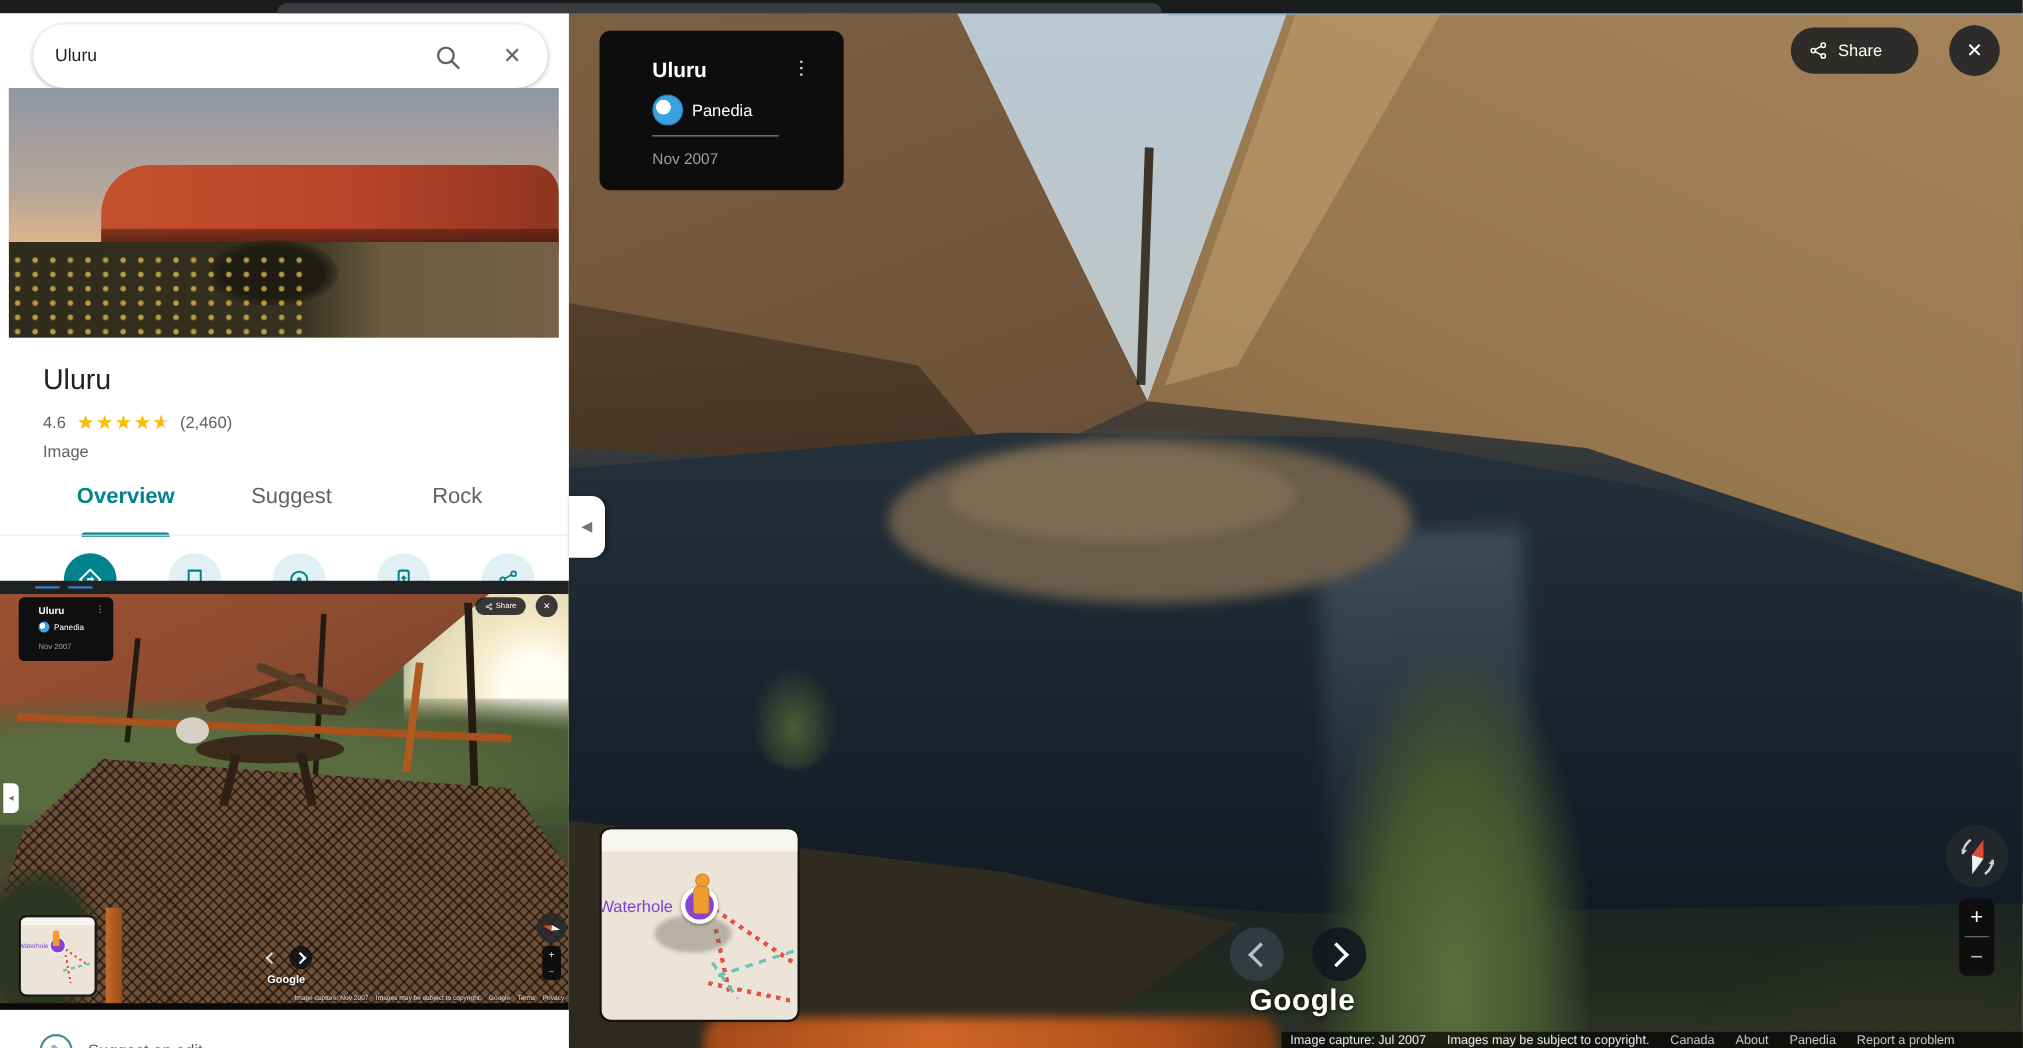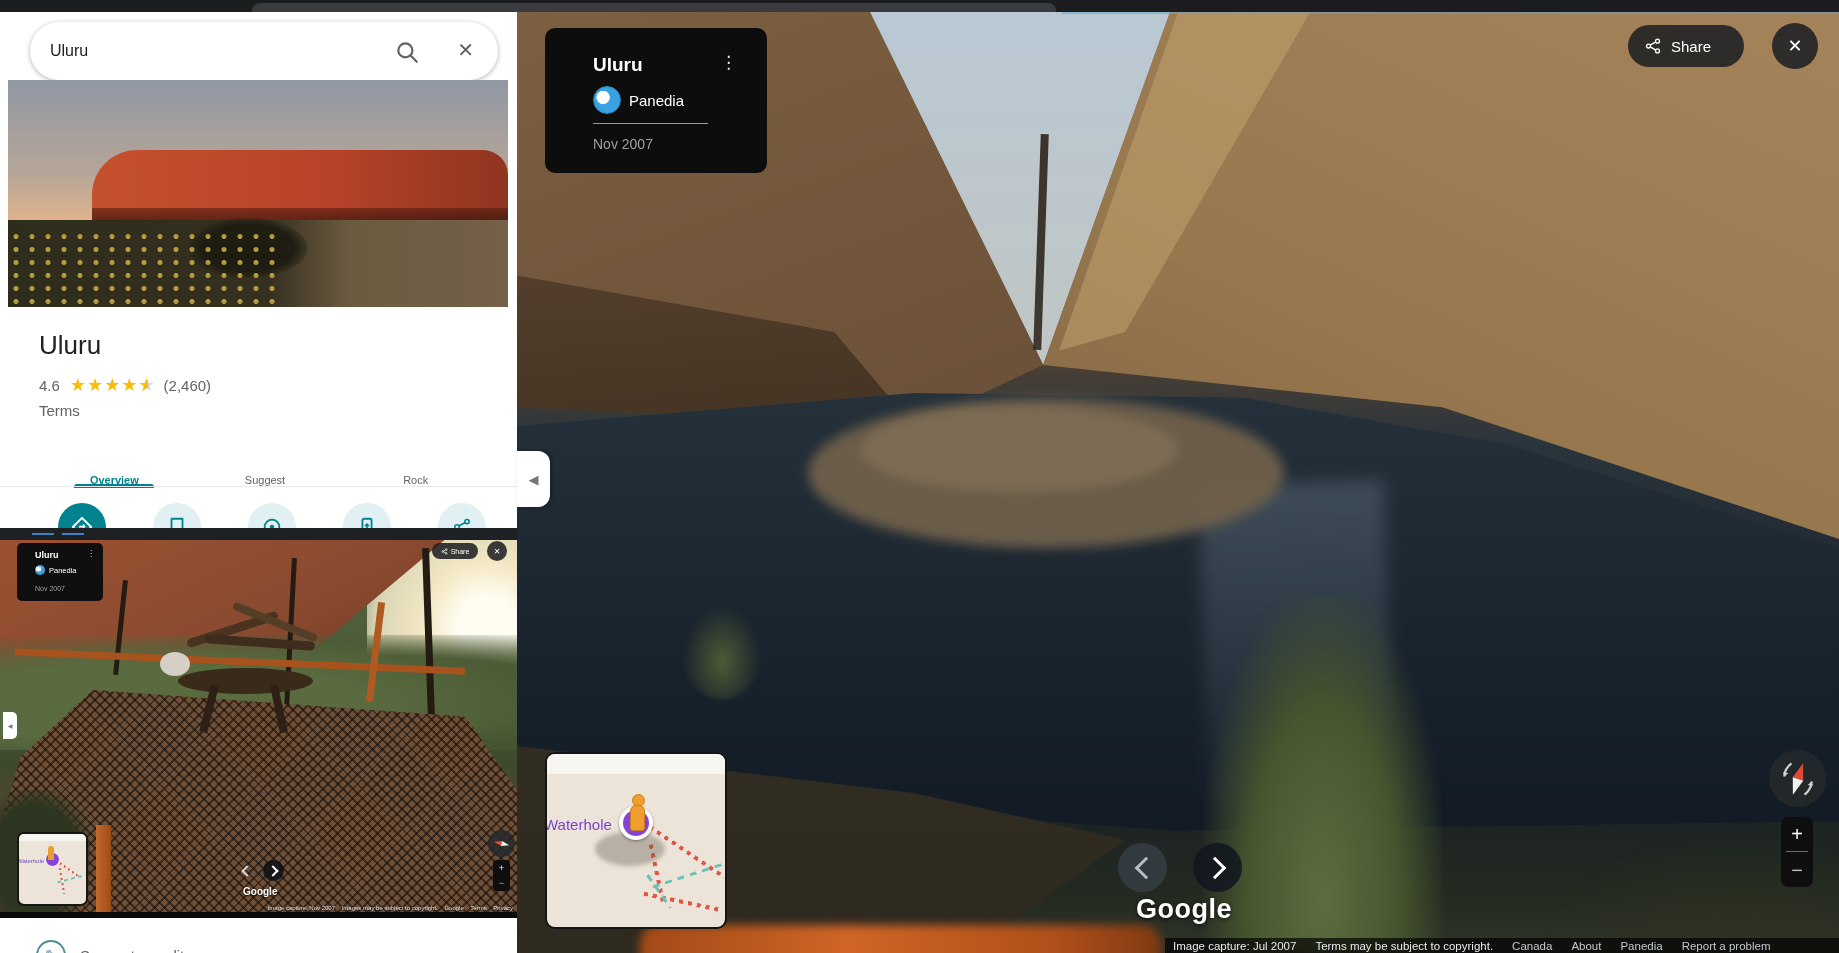--- a/index.html
+++ b/index.html
@@ -133,21 +133,21 @@
 
   .place-title{position:absolute;left:39px;top:318px;font-size:26px;color:#202124;}
   .rating-row{position:absolute;left:39px;top:362px;display:flex;align-items:center;font-size:15px;color:#5f6368;}
   .stars{margin-left:10px;margin-right:8px;font-size:18px;color:#fbbc04;letter-spacing:1px;display:flex;}
   .star.half{position:relative;display:inline-block;color:#d8dadd;}
   .star.half .fill{position:absolute;left:0;top:0;width:55%;overflow:hidden;color:#fbbc04;}
   .star.half .base{color:#d8dadd;}
   .category{position:absolute;left:39px;top:390px;font-size:15px;color:#5f6368;}
 
   .tabs{position:absolute;left:39px;top:428px;width:452px;height:46px;display:flex;}
-  .tab{flex:1;display:flex;align-items:flex-end;justify-content:center;font-size:11px;color:#5f6368;cursor:pointer;position:relative;}
+  .tab{flex:1;display:flex;align-items:flex-start;justify-content:center;font-size:20px;color:#5f6368;cursor:pointer;position:relative;}
   .tab.active{color:#00838f;font-weight:700;}
   .tab.active .underline{position:absolute;left:50%;transform:translateX(-50%);bottom:-2px;width:80px;height:4px;
         background:#00838f;border-radius:3px 3px 0 0;}
   .tab-divider{position:absolute;left:0;top:474px;width:517px;height:1px;background:#e8eaed;}
 
   .actions{position:absolute;left:58px;top:491px;display:flex;gap:47px;}
   .act{width:48px;height:48px;border-radius:50%;background:#e1f0f2;display:flex;align-items:center;justify-content:center;cursor:pointer;}
   .act.primary{background:#00838f;}
 
   .suggest{position:absolute;left:36px;top:928px;display:flex;align-items:center;gap:14px;}
@@ -323,21 +323,21 @@
     </svg>
   </div>
   <div class="abs zoomctl">
     <div class="zin">+</div>
     <div class="zdiv"></div>
     <div class="zout">−</div>
   </div>
 
   <div class="abs attrib">
     <span>Image capture: Jul 2007</span>
-    <span>Terms may be subject to copyright.</span>
+    <span>Images may be subject to copyright.</span>
     <span class="lnk">Canada</span>
     <span class="lnk">About</span>
     <span class="lnk">Panedia</span>
     <span class="lnk">Report a problem</span>
   </div>
 
   <div class="abs left-panel">
 
     <div class="search-bar">
       <div class="q">Uluru</div>
@@ -368,21 +368,21 @@
         <span class="star">★</span>
         <span class="star">★</span>
         <span class="star half">
           <span class="base">★</span>
           <span class="fill">★</span>
         </span>
       </span>
       <span>(2,460)</span>
     </div>
 
-    <div class="category">Terms</div>
+    <div class="category">Image</div>
 
     <div class="tabs">
       <div class="tab active">
         <span>Overview</span>
         <div class="underline"></div>
       </div>
       <div class="tab">
         <span>Suggest</span>
       </div>
       <div class="tab">

